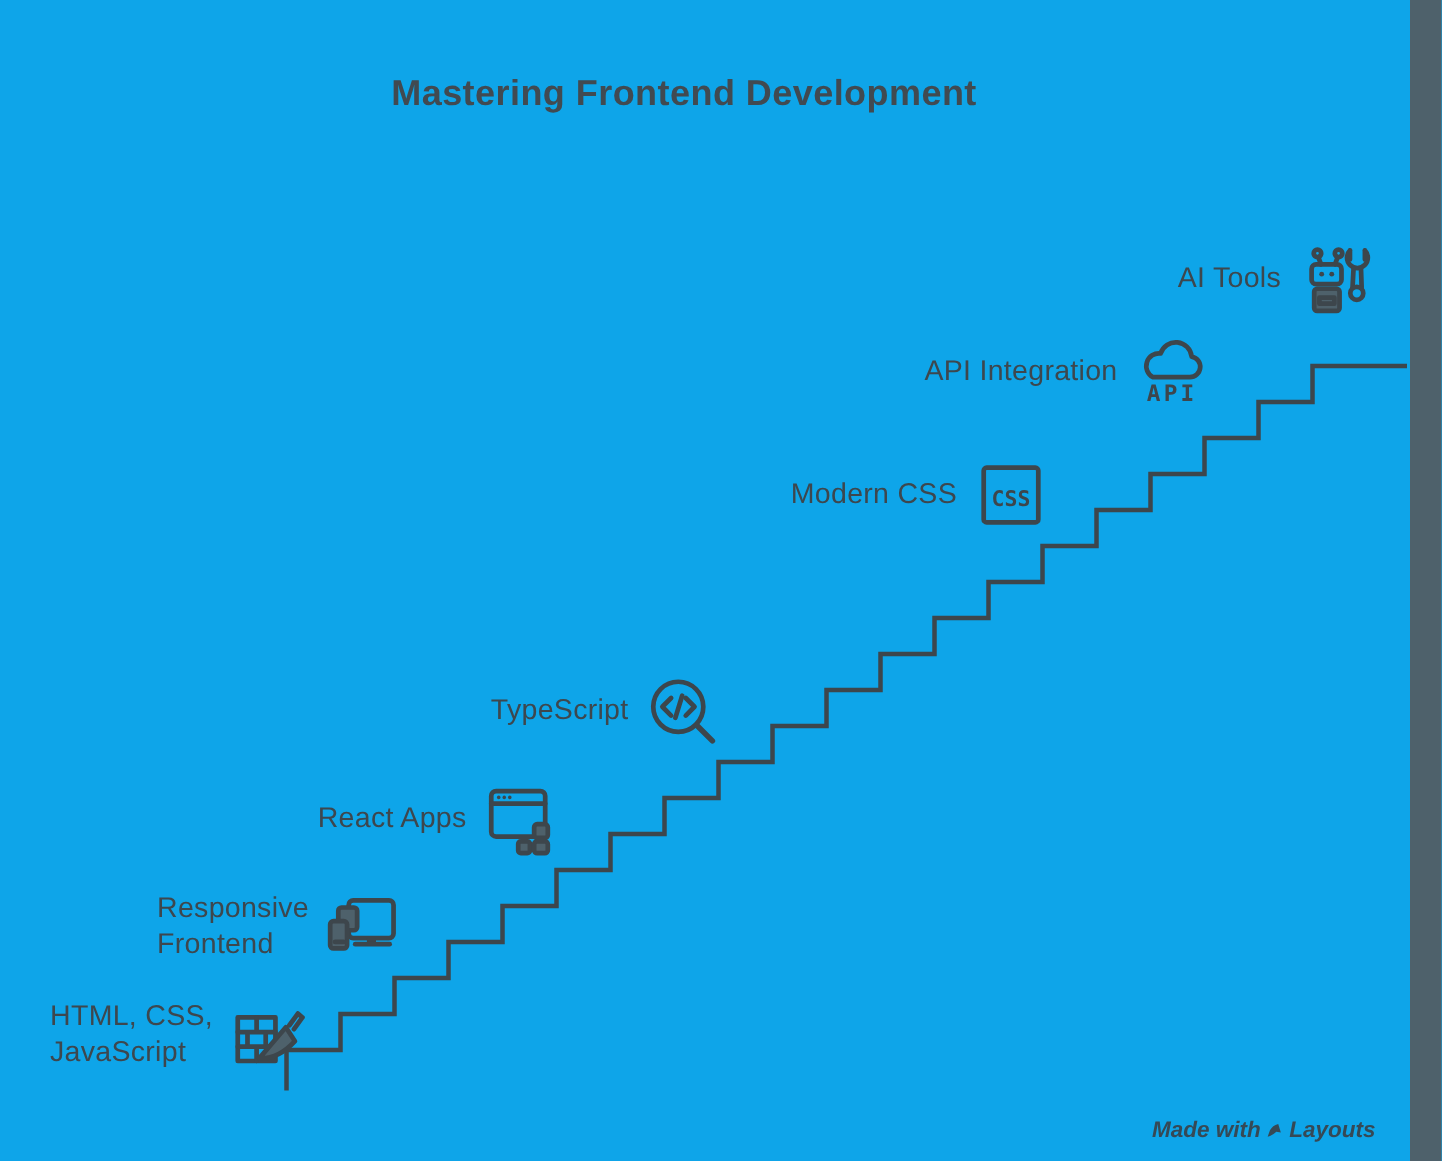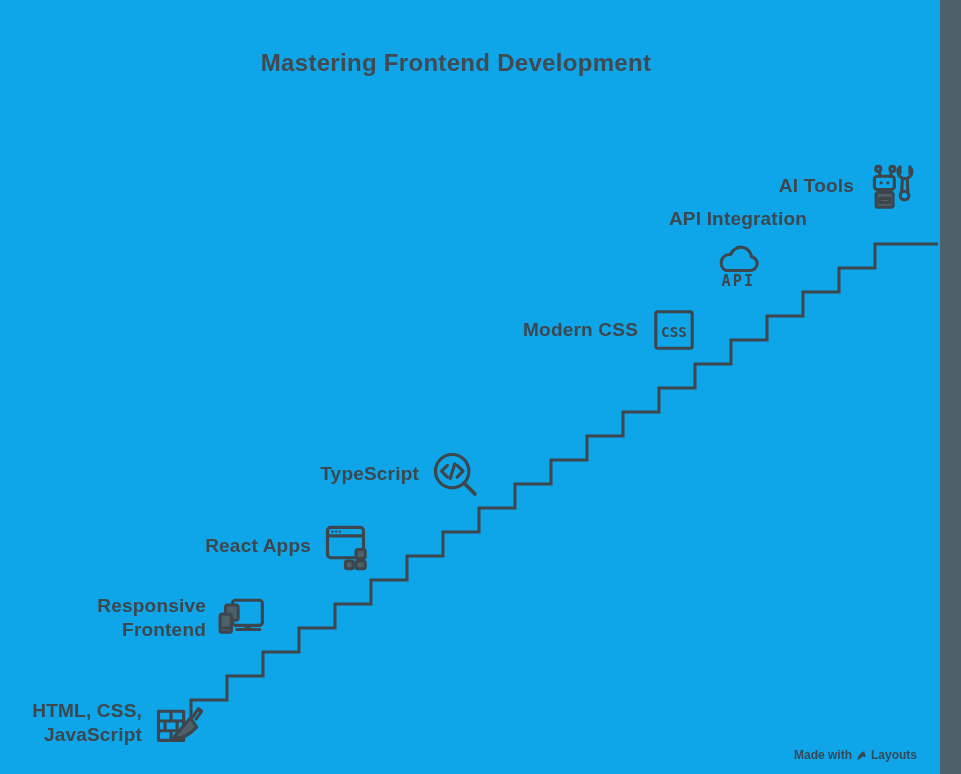--- a/index.html
+++ b/index.html
@@ -28,24 +28,24 @@
   .step-row{
     position:absolute;
     height:52px;
     display:flex;
     align-items:center;
     justify-content:flex-end;
     gap:10px;
   }
   .step-label{
     font-size:19px;
-    font-weight:bold;
+    font-weight:normal;
     line-height:1.25;
     color:#3d474e;
-    text-align:right;
+    text-align:left;
     white-space:pre-line;
     letter-spacing:.2px;
   }
   .step-icon{width:52px;height:52px;flex:0 0 52px;}
   .icn{
     width:52px;height:52px;
     fill:none;
     stroke:#3d464c;
     stroke-width:1.45;
     stroke-linecap:round;
@@ -53,34 +53,34 @@
   }
   .icn .bgf{fill:#4e616b;}
   .icn .solid{fill:#3d464c;stroke:none;}
   .icn text{
     font-family:"DejaVu Sans Mono", monospace;
     fill:#3d464c;
     stroke:none;
     font-weight:bold;
   }
   
-  .pos-0{top:664px;right:736px;margin-top:33px;}
+  .pos-0{top:664px;right:736px;}
   .pos-1{top:592px;right:672px;}
   .pos-2{top:520px;right:567px;}
   .pos-3{top:448px;right:459px;}
   .pos-4{top:376px;right:348px;}
   .pos-5{top:304px;right:240px;}
-  .pos-6{top:241px;right:133px;flex-direction:column;}
+  .pos-6{top:222px;right:133px;}
   .pos-7{top:160px;right:24px;}
   .footer{
     position:absolute;
     right:23px;bottom:12px;
     display:flex;align-items:center;gap:4px;
-    font-size:12px;font-weight:bold;
-    color:#39424a;opacity:.92;
+    font-size:15px;font-weight:bold;
+    color:#39424a;opacity:.92;font-style:italic;
   }
 </style>
 </head>
 <body>
 
 <div class="canvas">
 
   <div class="title">Mastering Frontend Development</div>
 
   <svg class="stairs" width="961" height="774" viewBox="0 0 961 774">

